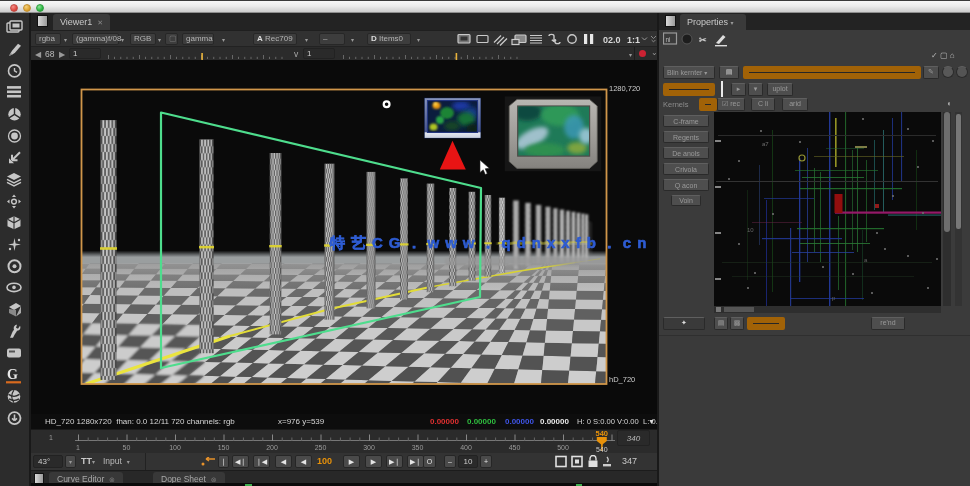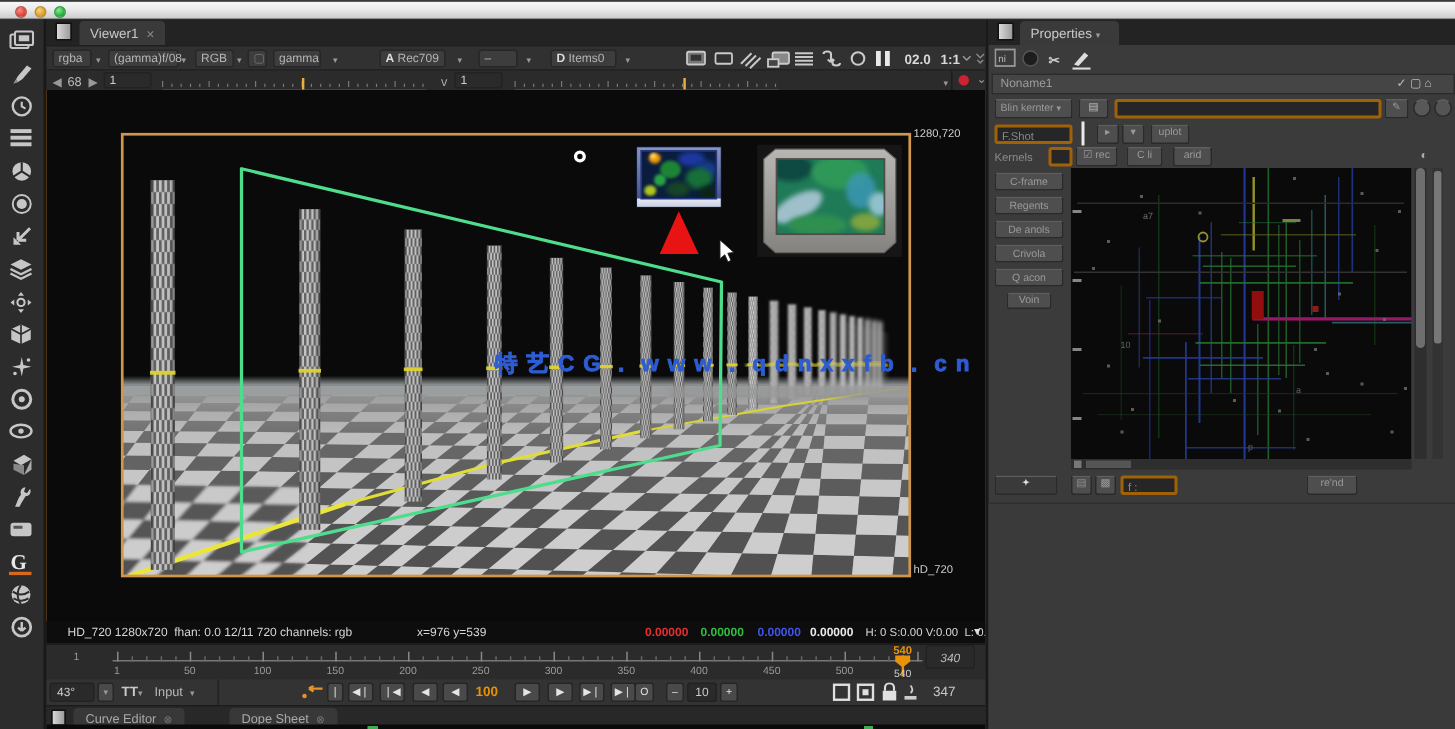--- a/index.html
+++ b/index.html
@@ -19,21 +19,21 @@
 #statusbar{left:31px;top:401px;width:626px;height:15px;background:#0d0d0d;color:#d6d6d6;font-size:8px;line-height:15px;white-space:nowrap}
 #tlrow{left:31px;top:416px;width:626px;height:24px;background:#2b2b2b;border-top:1px solid #1a1a1a}
 #transport{left:31px;top:440px;width:626px;height:17px;background:#333}
 .tb{position:absolute;top:1.5px;height:13px;background:#4a4a4a;border:1px solid #262626;border-radius:2px;color:#e5e5e5;font-size:7px;text-align:center;line-height:11.5px}
 .tfield{position:absolute;top:1.5px;height:13px;background:#2a2a2a;border:1px solid #222;border-radius:2px;color:#ccc;font-size:8px;text-align:center;line-height:11px}
 #bottabs{left:31px;top:457px;width:626px;height:16px;background:#282828;border-top:1px solid #1c1c1c}
 .btab{position:absolute;top:1px;height:14px;background:#383838;border-radius:3px 3px 0 0;color:#a9a9a9;font-size:8.5px;line-height:14px;padding:0 8px}
 #botblack{left:31px;top:470px;width:626px;height:3px;background:#0a0a0a}
 #props{left:657px;top:0;width:313px;height:473px;background:#3b3b3b;border-left:2px solid #191919}
 .pbtn{position:absolute;background:#4e4e4e;border:1px solid #2a2a2a;border-top:1px solid #5f5f5f;border-radius:2px;color:#9a9a9a;font-size:7px;line-height:10px;text-align:center;overflow:hidden}
-.pfield{position:absolute;background:#262626;border:2px solid #a16207;border-radius:2px;color:#888;font-size:7.5px;line-height:11px;padding:0 3px;overflow:hidden}
+.pfield{position:absolute;background:#262626;border:6px solid #a16207;border-radius:2px;color:#888;font-size:7.5px;line-height:11px;padding:0 3px;overflow:hidden}
 </style></head><body>
 <div class="abs" id="macbar">
  <div class="tl" style="left:10px;background:radial-gradient(circle at 35% 30%,#f58f88,#df4840 60%,#b13028);border:0.5px solid #c05048"></div>
  <div class="tl" style="left:23px;background:radial-gradient(circle at 35% 30%,#f5d380,#e0a32e 60%,#b8821e);border:0.5px solid #c09034"></div>
  <div class="tl" style="left:36px;background:radial-gradient(circle at 35% 30%,#8fe39a,#2cb742 60%,#1e8f30);border:0.5px solid #30a040"></div>
 </div>
 <div class="abs" id="app">
 
 <div class="abs" id="toolbar"><svg width="31" height="473" viewBox="0 0 31 473">
         <g transform="translate(7,8.0)">
@@ -1197,21 +1197,20 @@
       <div class="abs" style="left:6px;top:2px;width:11px;height:12px;background:linear-gradient(90deg,#d9d9d9,#9a9a9a);border:1px solid #111"></div>
       <div class="vtab" style="left:21px;width:66px">Properties <span class="caret">▾</span></div>
       <svg class="abs" style="left:4px;top:19px" width="70" height="15" viewBox="0 0 70 15">
 <rect x="0.5" y="1" width="13" height="11" fill="none" stroke="#999" stroke-width="1.2"></rect>
         <text x="2.5" y="9.5" font-size="6.5" fill="#bbb" font-family="Liberation Sans, sans-serif">ni</text>
 <circle cx="24" cy="7" r="5" fill="#1d1d1d" stroke="#555"></circle>
 <text x="36" y="11" font-size="9" font-weight="bold" fill="#ccc" font-family="Liberation Sans, sans-serif">✂</text>
 <path d="M53 11 L60 3 L62.5 5 L56 12 Z" fill="#ddd"></path>
         <rect x="52" y="13" width="12" height="1.4" fill="#ddd"></rect>
       </svg>
-      <div class="abs" style="left:2px;top:36px;width:309px;height:14px;background:#454545;border:1px solid #2c2c2c;color:#9c9c9c;font-size:8px;line-height:12px;padding-left:5px">Noname1</div>
       <div class="abs" style="left:272px;top:38px;color:#bbb;font-size:8px">✓&nbsp;▢&nbsp;⌂</div>
       <div class="pbtn" style="left:4px;top:53px;width:52px;height:13px;line-height:12px;text-align:left;padding-left:3px">Blin kernter <span class="caret">▾</span></div>
       <div class="pbtn" style="left:60px;top:53px;width:20px;height:13px"><span style="color:#ccc">▤</span></div>
       <div class="pfield" style="left:84px;top:53px;width:178px;height:13px"></div>
       <div class="pbtn" style="left:264px;top:53px;width:16px;height:13px">✎</div>
       <div class="pbtn" style="left:283px;top:53px;width:12px;height:12px;border-radius:6px;background:#585858"></div>
       <div class="pbtn" style="left:297px;top:53px;width:12px;height:12px;border-radius:6px;background:#545454"></div>
       <div class="pfield" style="left:4px;top:70px;width:52px;height:13px">F.Shot</div>
       <div class="abs" style="left:62px;top:68px;width:2px;height:16px;background:#e9e9e9"></div>
       <div class="pbtn" style="left:72px;top:70px;width:15px;height:13px">▸</div>

